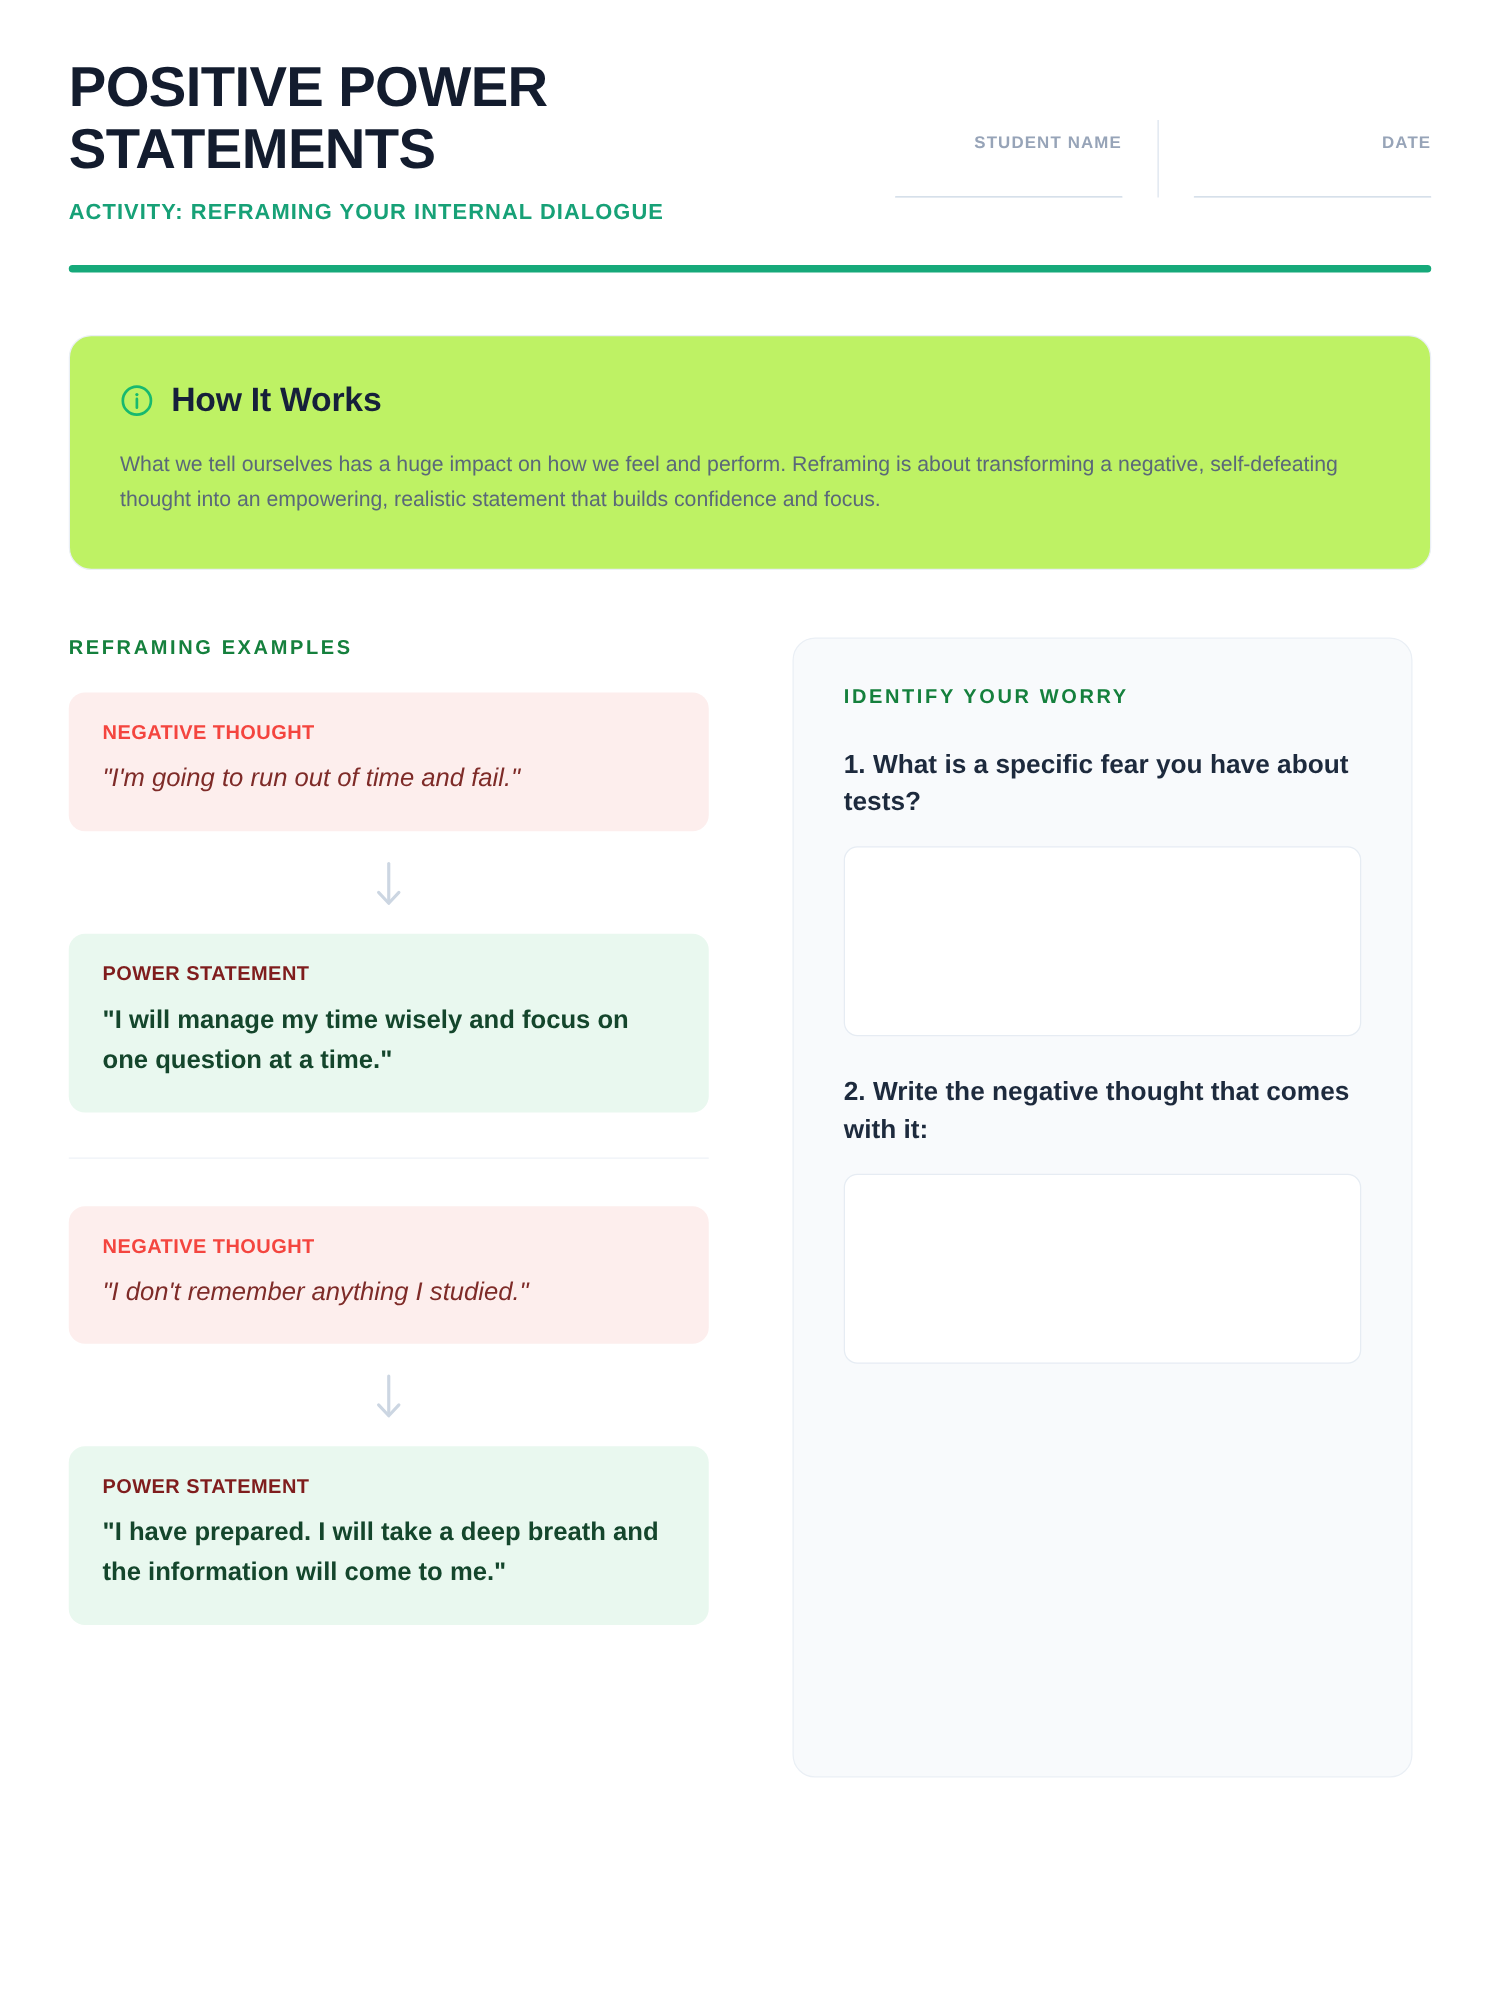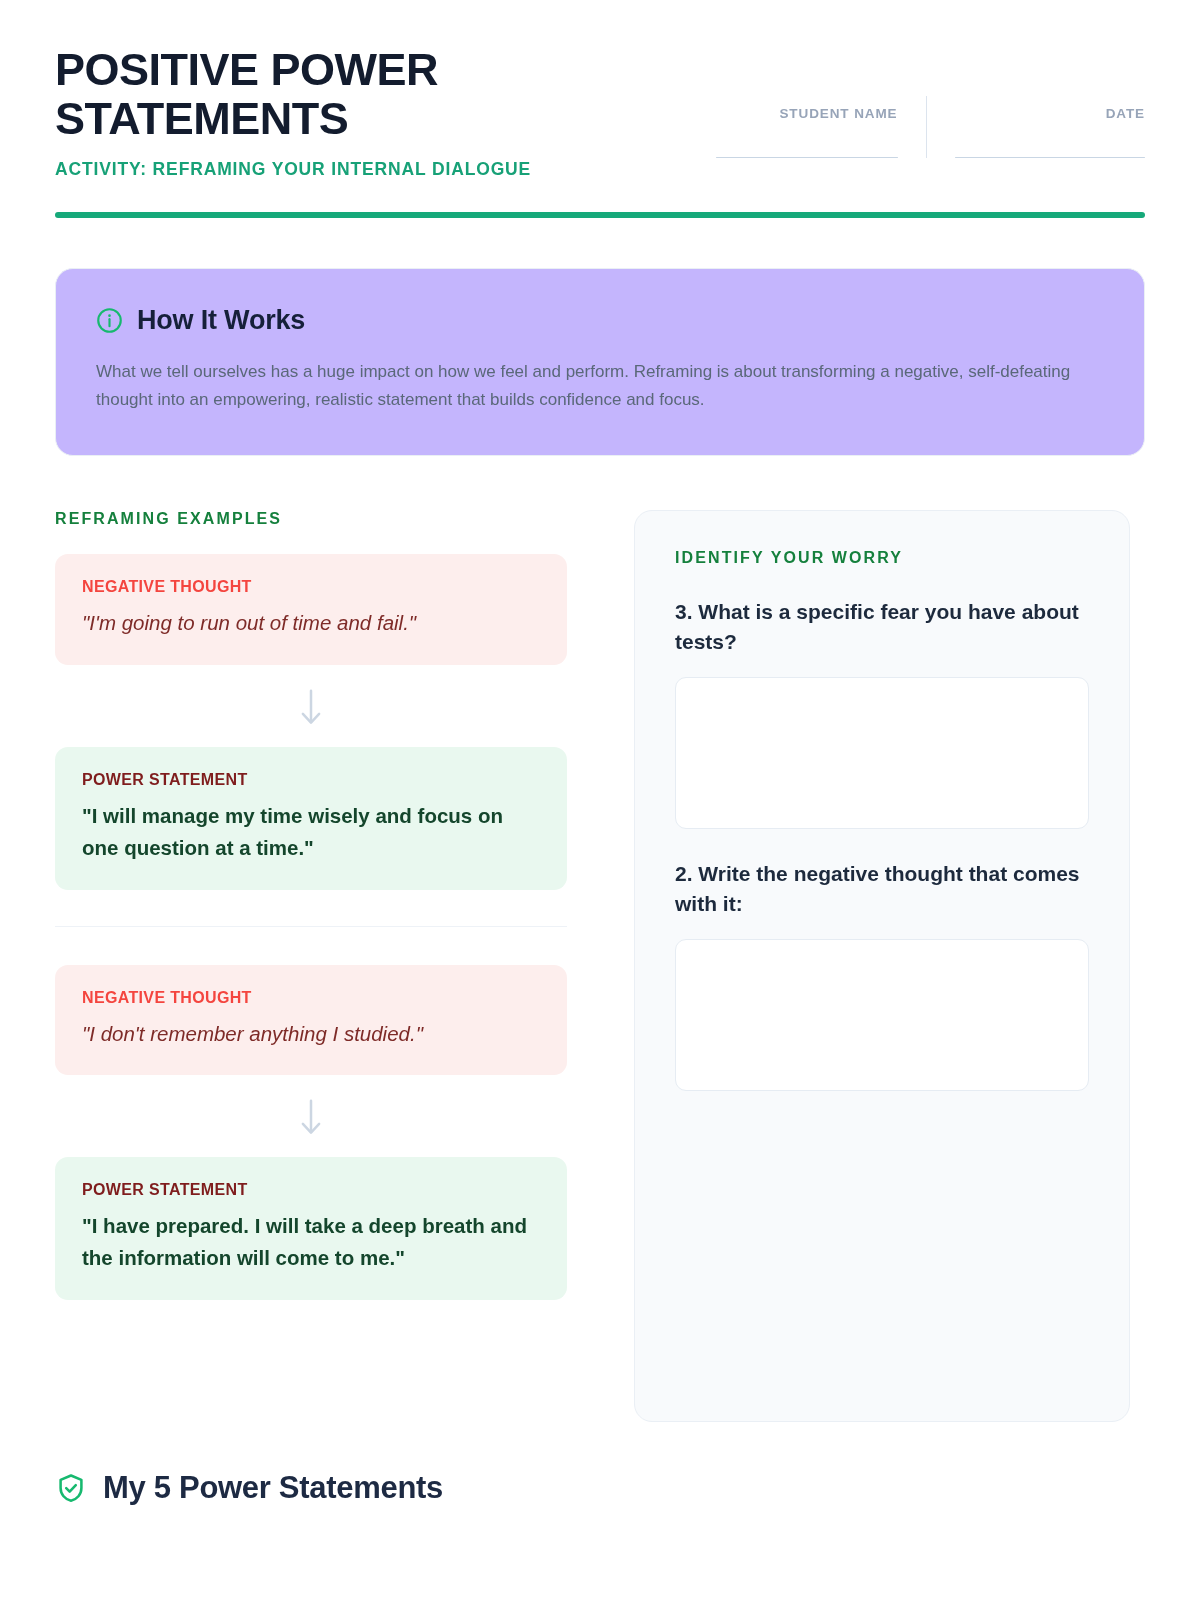--- a/index.html
+++ b/index.html
@@ -86,21 +86,21 @@
   .accent-bar {
     margin-top: 32px;
     height: 6px;
     border-radius: 3px;
     background: #16a97a;
   }
 
   
   .howitworks {
     margin-top: 50px;
-    background: #c4b5fd;
+    background: #bef264;
     border: 1.5px solid #eaeff5;
     border-radius: 18px;
     padding: 36px 40px 42px;
   }
 
   .hiw-head {
     display: flex;
     align-items: center;
     gap: 14px;
   }
@@ -319,36 +319,27 @@
         </div>
 
       </div>
     </div>
 
     <div class="col-right">
       <div class="worry-panel">
         <div class="section-label">IDENTIFY YOUR WORRY</div>
 
         <div class="question-block">
-          <div class="question-text">3. What is a specific fear you have about tests?</div>
+          <div class="question-text">1. What is a specific fear you have about tests?</div>
           <div class="answer-box"></div>
         </div>
 
         <div class="question-block">
           <div class="question-text">2. Write the negative thought that comes with it:</div>
           <div class="answer-box"></div>
         </div>
       </div>
     </div>
 
   </div>
 
-  <div class="bottom-section">
-    <span>
-      <svg class="shield-icon" viewBox="0 0 24 24" fill="none">
-        <path d="M12 2.6 4.2 5.9v6.1c0 4.8 3.3 8.5 7.8 9.6 4.5-1.1 7.8-4.8 7.8-9.6V5.9L12 2.6Z" stroke="#17b96f" stroke-width="1.9" stroke-linejoin="round"></path>
-        <path d="m8.4 12.1 2.6 2.6 4.6-4.9" stroke="#17b96f" stroke-width="1.9" stroke-linecap="round" stroke-linejoin="round"></path>
-      </svg>
-    </span>
-    <span class="bottom-title">My 5 Power Statements</span>
-  </div>
 
 </div>
 
 </body></html>

